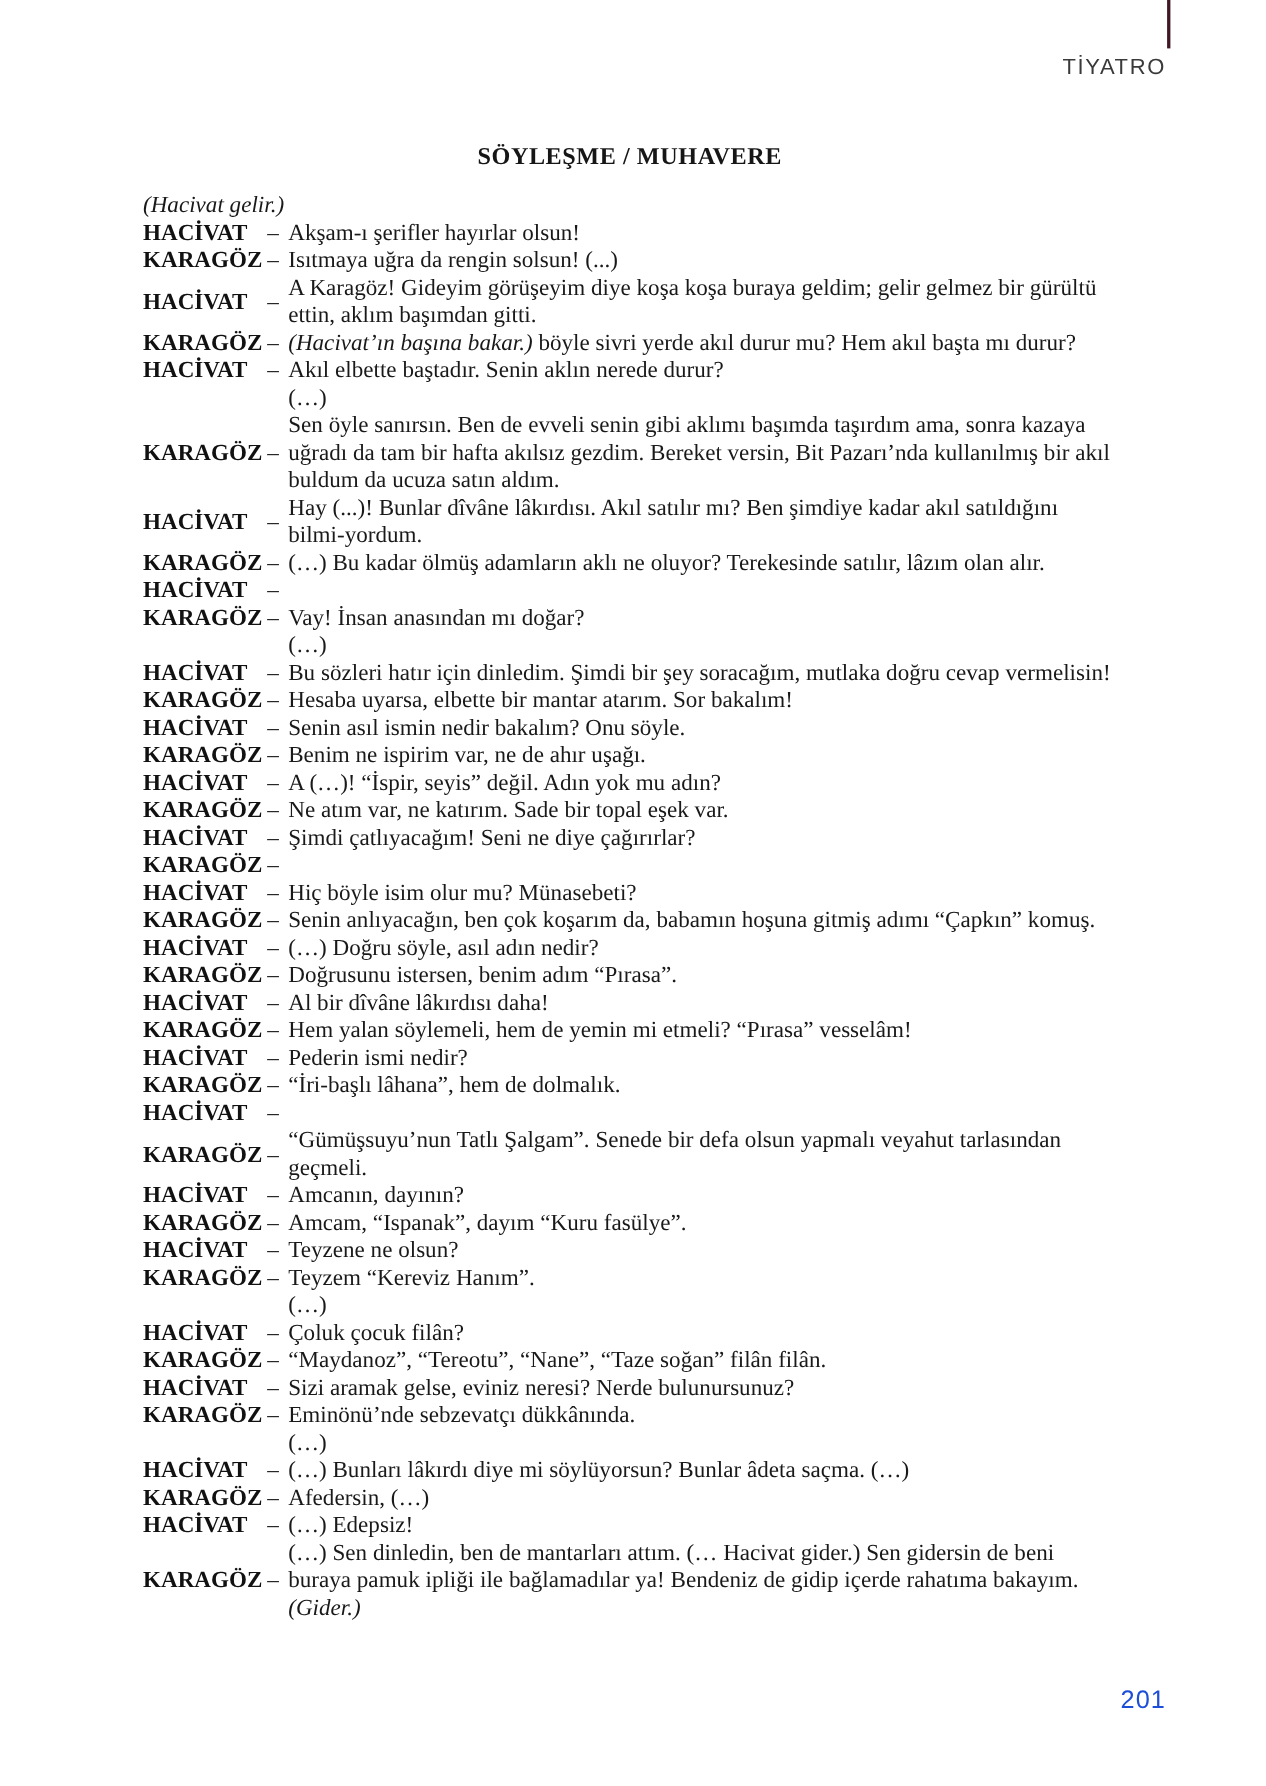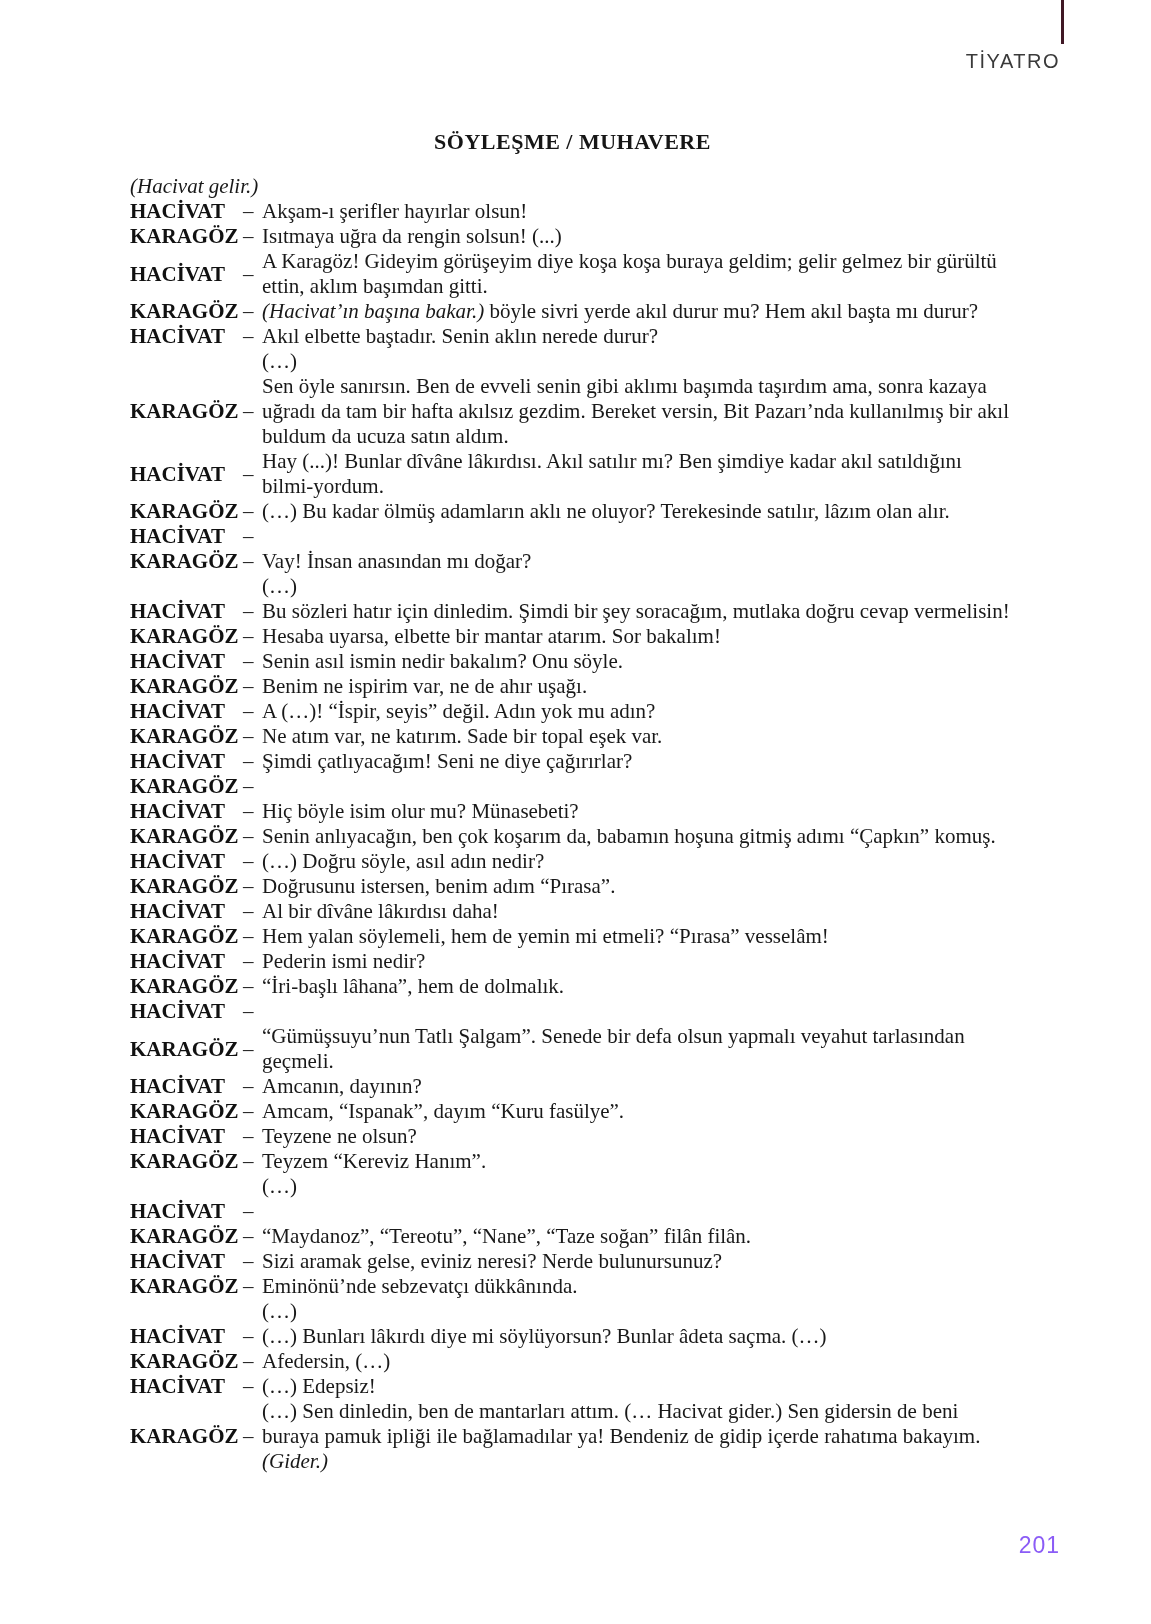--- a/index.html
+++ b/index.html
@@ -55,21 +55,21 @@
   .dash { flex: 0 0 19px; }
   .text { flex: 1 1 auto; min-width: 0; }
   .pause { padding-left: 132px; }
   .i { font-style: italic; }
   .page-number {
     position: absolute;
     top: 1532px;
     right: 91px;
     font-family: "Liberation Sans", sans-serif;
     font-size: 23px;
-    color: #8b5cf6;
+    color: #1d4ed8;
     letter-spacing: 1px;
   }
 </style>
 </head>
 <body>
 
 <div class="page">
   <div class="chapter-rule" style="background: rgb(64, 24, 37);"></div>
   <div class="running-head" style="color: rgb(58, 58, 58);">TİYATRO</div>
   <h1 class="title">SÖYLEŞME / MUHAVERE</h1>
@@ -231,20 +231,21 @@
       </div>
       <div class="row line">
         <span class="speaker">KARAGÖZ</span>
         <span class="dash">–</span>
         <span class="text"><span>Teyzem “Kereviz Hanım”.</span></span>
       </div>
       <div class="row pause"><span>(…)</span></div>
       <div class="row line">
         <span class="speaker">HACİVAT</span>
         <span class="dash">–</span>
+        <span class="text"><span>Çoluk çocuk filân?</span></span>
       </div>
       <div class="row line">
         <span class="speaker">KARAGÖZ</span>
         <span class="dash">–</span>
         <span class="text"><span>“Maydanoz”, “Tereotu”, “Nane”, “Taze soğan” filân filân.</span></span>
       </div>
       <div class="row line">
         <span class="speaker">HACİVAT</span>
         <span class="dash">–</span>
         <span class="text"><span>Sizi aramak gelse, eviniz neresi? Nerde bulunursunuz?</span></span>

